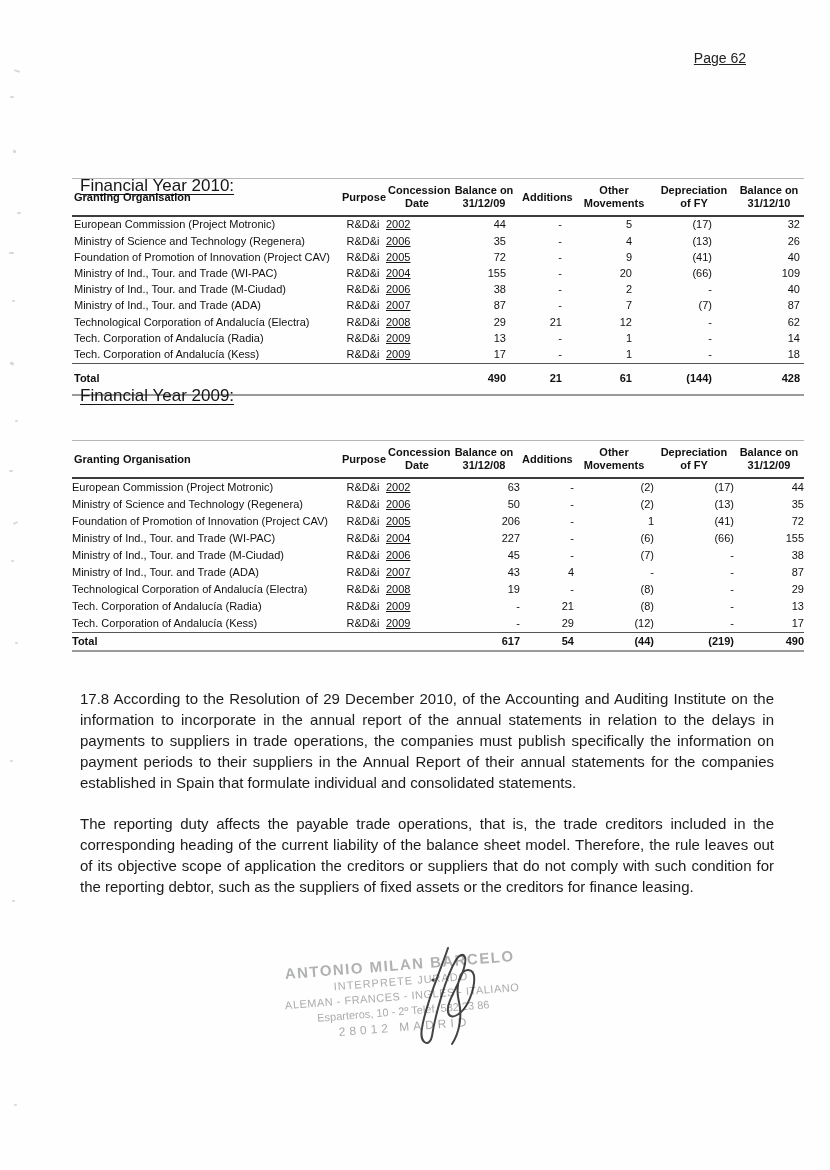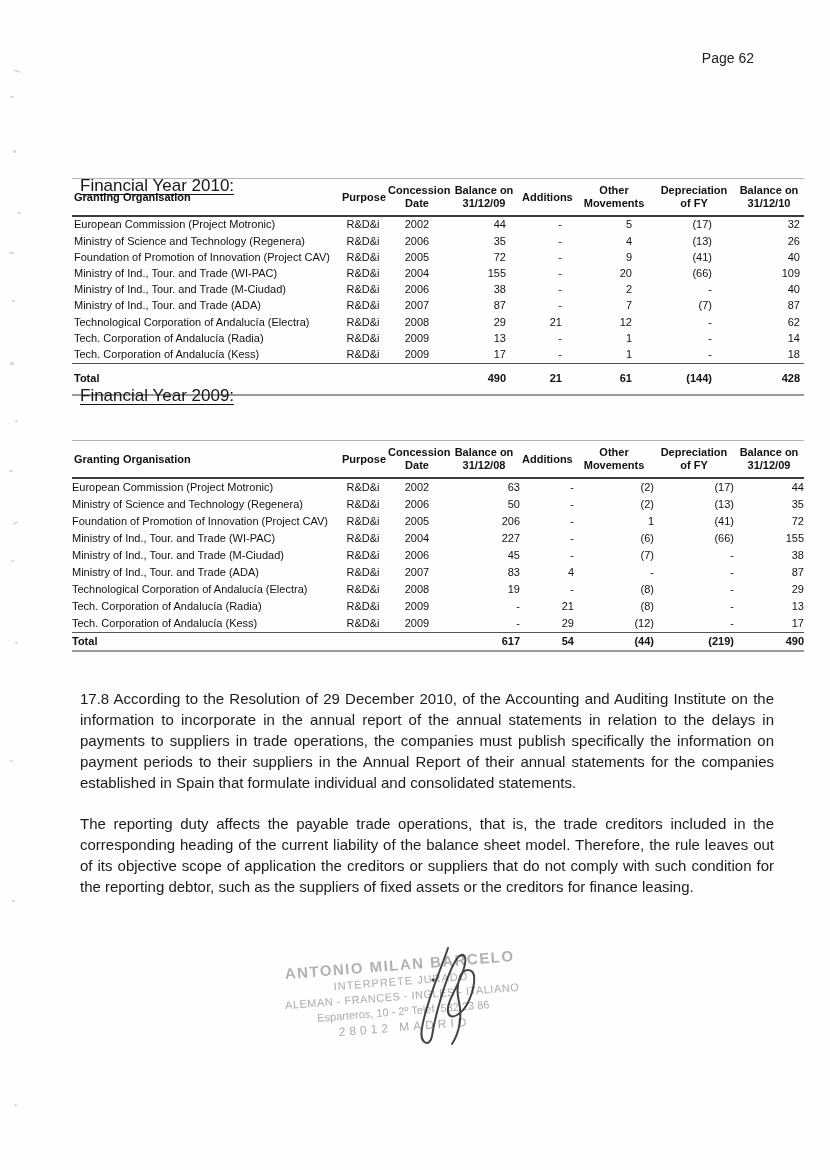--- a/index.html
+++ b/index.html
@@ -7,22 +7,22 @@
   .sheet{
     position:relative;
     width:830px;height:1170px;
     margin:0 auto;
     background:#fefefe;
     font-family:"Liberation Sans","DejaVu Sans",sans-serif;
     color:#1c1c1c;
     overflow:hidden;
   }
   .page-number{
-    position:absolute;top:50px;right:76px;
-    font-size:14px;color:#222;
+    position:absolute;top:50px;right:84px;
+    font-size:14px;color:#222;text-decoration:underline;
   }
   .para{
     position:absolute;left:80px;width:694px;
     font-size:15px;line-height:21px;
     text-align:justify;color:#1b1b1b;
   }
   #intro{top:80px;line-height:22px;}
   #p-resolution{top:673px;}
   #p-reporting{top:798px;}
   #p-first{top:914px;}
@@ -51,21 +51,21 @@
     padding:5px 2px;line-height:13px;white-space:pre-line;
     border-bottom:2px solid #3c3c3c;
   }
   .fin-table th:first-child{text-align:left;padding-left:2px;}
   .fin-table td{
     padding:1.4px 0;line-height:13.4px;vertical-align:middle;
   }
   #table-2009 td{padding:1.8px 0;}
   .fin-table td:nth-child(1){text-align:left;white-space:nowrap;padding-left:2px;}
   .fin-table td:nth-child(2){text-align:center;}
-  .fin-table td:nth-child(3){text-align:center;}
+  .fin-table td:nth-child(3){text-decoration:underline;}
   .fin-table td:nth-child(4){text-align:right;padding-right:14px;}
   .fin-table td:nth-child(5){text-align:right;padding-right:12px;}
   .fin-table td:nth-child(6){text-align:right;padding-right:22px;}
   .fin-table td:nth-child(7){text-align:right;padding-right:22px;}
   .fin-table td:nth-child(8){text-align:right;padding-right:4px;}
   .fin-table tfoot td{
     font-weight:bold;
     border-top:1px solid #555;
     padding-top:8px;padding-bottom:9px;
   }
@@ -323,21 +323,21 @@
           <td>-</td>
           <td>(7)</td>
           <td>-</td>
           <td>38</td>
         </tr>
 
         <tr>
           <td>Ministry of Ind., Tour. and Trade (ADA)</td>
           <td>R&amp;D&amp;i</td>
           <td>2007</td>
-          <td>83</td>
+          <td>43</td>
           <td>4</td>
           <td>-</td>
           <td>-</td>
           <td>87</td>
         </tr>
 
         <tr>
           <td>Technological Corporation of Andalucía (Electra)</td>
           <td>R&amp;D&amp;i</td>
           <td>2008</td>

